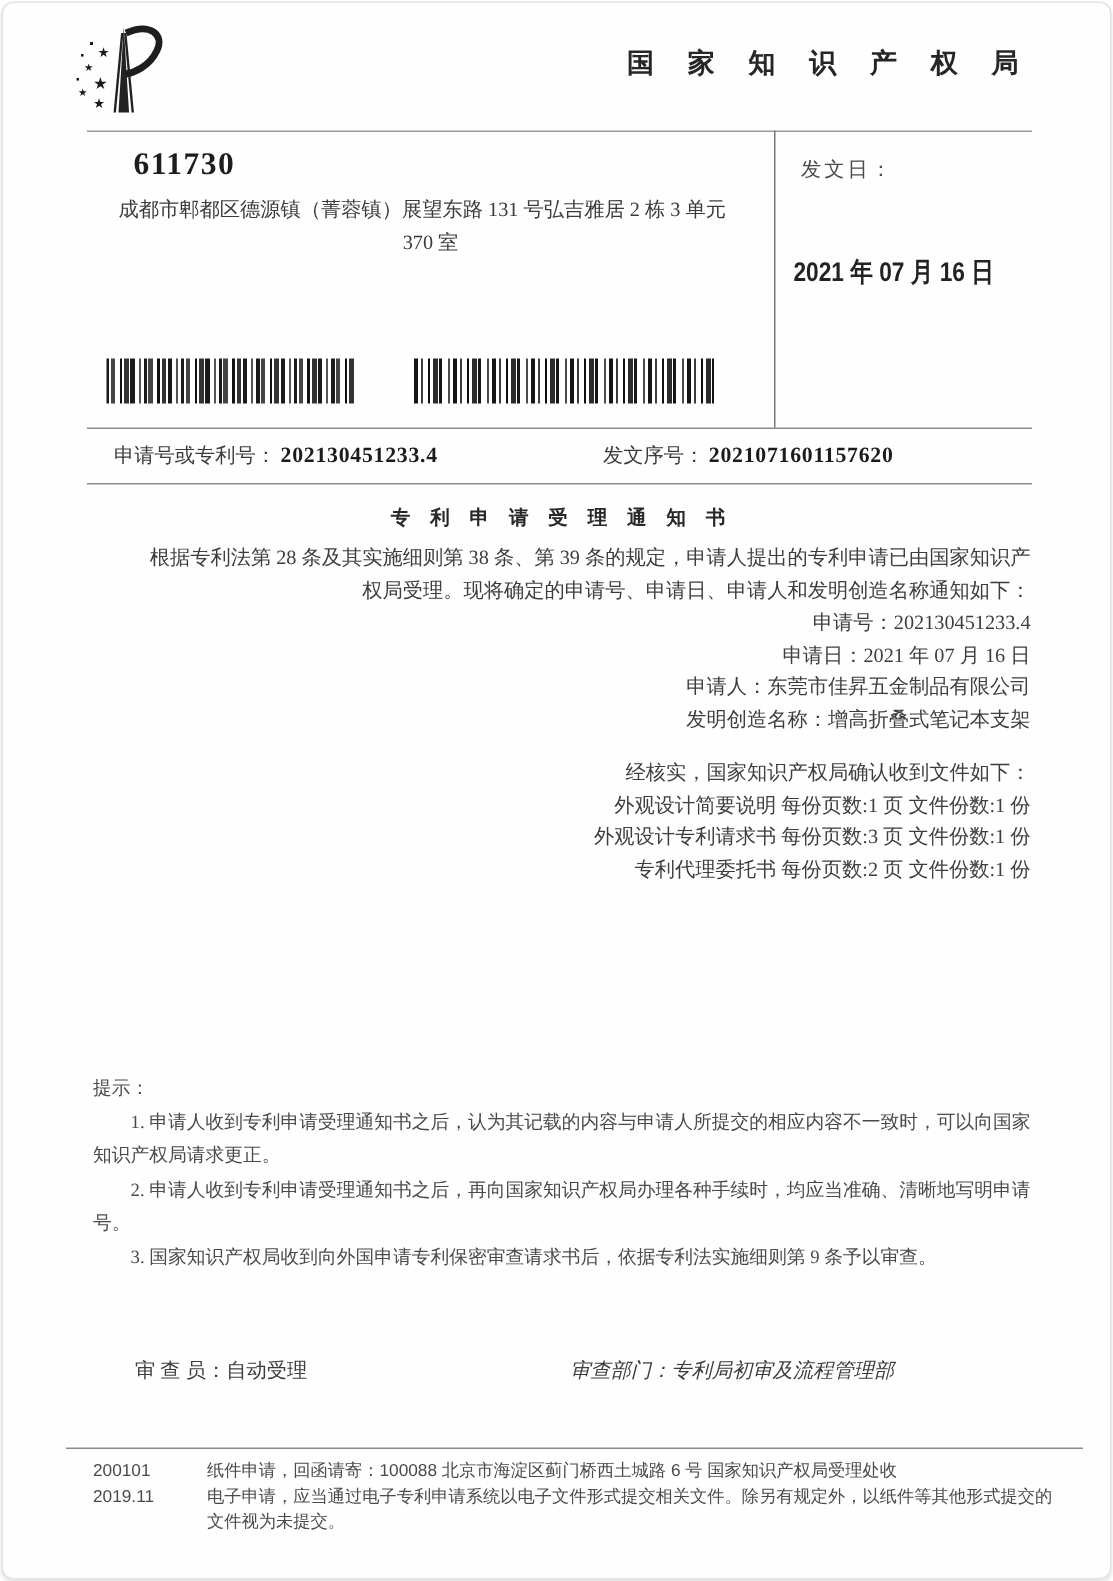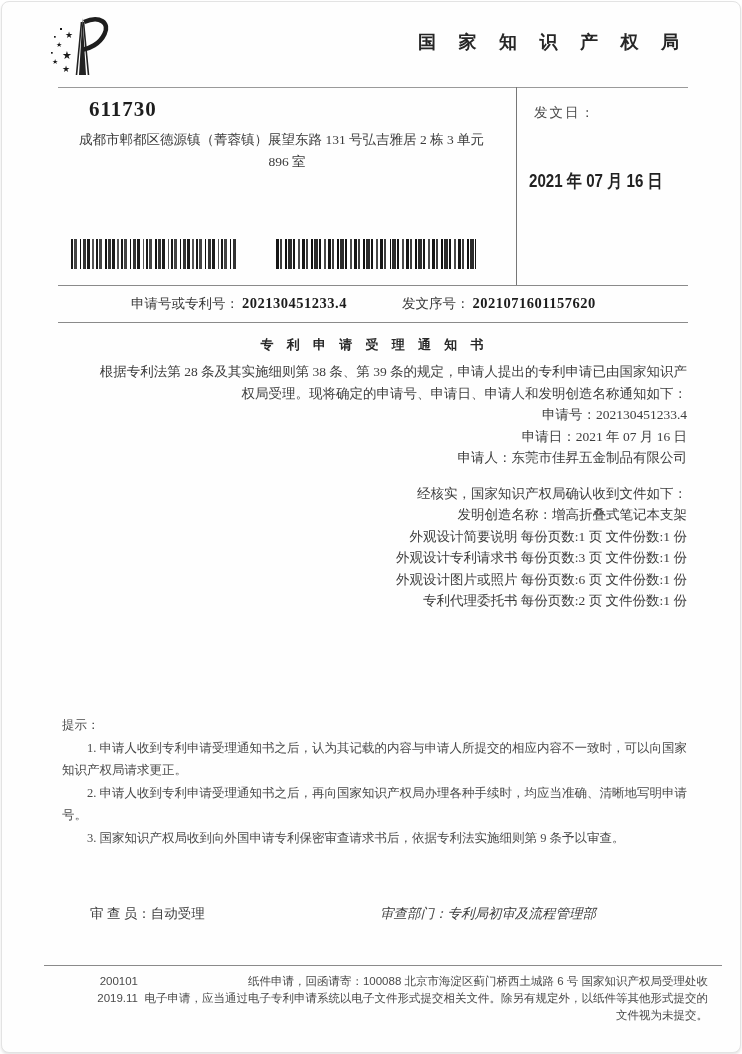--- a/index.html
+++ b/index.html
@@ -27,21 +27,21 @@
       #161616 0 3px,#fff 3px 4.5px,#3d3d3d 4.5px 6px,#fff 6px 9.5px,#101010 9.5px 11px,#fff 11px 12.5px,
       #2b2b2b 12.5px 16px,#fff 16px 17px,#161616 17px 19px,#fff 19px 22.5px,#4a4a4a 22.5px 24px,#fff 24px 26px);}
   
   .datebox{width:171px;border-left:1px solid #777;position:relative;}
   .date-label{margin:17px 0 0 17px;font-size:13.5px;color:#4a4a4a;letter-spacing:2px;}
   .date-value{margin:47px 0 0 12px;font-size:18px;font-weight:bold;color:#222;white-space:nowrap;
               font-family:"Liberation Sans","DejaVu Sans",sans-serif;
               transform:scaleX(0.84);transform-origin:0 50%;}
   
   .numbers{position:absolute;top:283px;left:56px;width:630px;height:37px;border-bottom:1px solid #8a8a8a;
-           display:flex;align-items:center;font-size:13.5px;color:#3a3a3a;text-align:center;}
+           display:flex;align-items:center;font-size:13.5px;color:#3a3a3a;}
   .num1{margin-left:18px;width:326px;white-space:nowrap;}
   .num2{white-space:nowrap;}
   .numbers b{font-size:14.5px;color:#1c1c1c;margin-left:3px;letter-spacing:0.5px;}
   
   .main{position:absolute;top:320px;left:60px;width:625px;}
   .doc-title{margin:14px 0 0;text-align:center;font-size:13px;letter-spacing:5px;color:#282828;
              font-weight:bold;white-space:nowrap;}
   .main p{margin:0;font-size:13.5px;line-height:21.5px;color:#3d3d3d;text-align:right;}
   .intro{margin-top:7px !important;text-indent:2em;}
   .field{text-indent:2em;}
@@ -50,21 +50,21 @@
   .hints{position:absolute;top:712px;left:60px;width:628px;font-size:12.5px;color:#4a4a4a;line-height:22.5px;}
   .hints .hint-title{margin:0;}
   .hints p{margin:0;text-indent:2em;}
   
   .signoff{position:absolute;top:903px;left:60px;width:625px;display:flex;font-size:13.5px;color:#3d3d3d;}
   .examiner{margin-left:28px;width:262px;white-space:nowrap;}
   .department{margin-left:28px;white-space:nowrap;font-style:italic;}
   
   .footer{position:absolute;top:963px;left:42px;width:678px;border-top:1px solid #8a8a8a;padding-top:7px;
           font-family:"Liberation Sans","DejaVu Sans",sans-serif;font-size:11.5px;color:#4a4a4a;line-height:17px;}
-  .frow{display:flex;text-align:right;}
+  .frow{display:flex;}
   .fcode{width:76px;padding-left:18px;flex:none;}
   .ftext{flex:1;padding-right:14px;}
 </style>
 </head>
 <body>
 
 <div class="page">
 
   <header class="header">
     <svg class="logo" width="68" height="66" viewBox="0 0 68 66" aria-hidden="true">
@@ -81,21 +81,21 @@
       <rect x="6" y="22" width="1.7" height="1.7" fill="#1a1a1a"></rect>
       <rect x="3" y="38" width="1.7" height="1.7" fill="#1a1a1a"></rect>
     </svg>
     <div class="org-name">国 家 知 识 产 权 局</div>
   </header>
 
   <section class="info">
     <div class="recipient">
       <div class="postcode">611730</div>
       <div class="addr1">成都市郫都区德源镇（菁蓉镇）展望东路 131 号弘吉雅居 2 栋 3 单元</div>
-      <div class="addr2">896 室</div>
+      <div class="addr2">370 室</div>
       <div class="barcodes">
         <div class="barcode barcode-1"></div>
         <div class="barcode barcode-2"></div>
       </div>
     </div>
     <div class="datebox">
       <div class="date-label">发文日：</div>
       <div class="date-value">2021 年 07 月 16 日</div>
     </div>
   </section>
@@ -108,25 +108,24 @@
       <span>发文序号：</span><b>2021071601157620</b>
     </div>
   </section>
 
   <main class="main">
     <h1 class="doc-title">专 利 申 请 受 理 通 知 书</h1>
     <p class="intro">根据专利法第 28 条及其实施细则第 38 条、第 39 条的规定，申请人提出的专利申请已由国家知识产权局受理。现将确定的申请号、申请日、申请人和发明创造名称通知如下：</p>
     <p class="field"><span>申请号：</span><span>202130451233.4</span></p>
     <p class="field"><span>申请日：</span><span>2021 年 07 月 16 日</span></p>
     <p class="field"><span>申请人：</span><span>东莞市佳昇五金制品有限公司</span></p>
+    <p class="field"><span>发明创造名称：</span><span>增高折叠式笔记本支架</span></p>
     <p class="field confirm">经核实，国家知识产权局确认收到文件如下：</p>
-    <p class="field"><span>发明创造名称：</span><span>增高折叠式笔记本支架</span></p>
     <p class="field">外观设计简要说明 每份页数:1 页  文件份数:1 份</p>
     <p class="field">外观设计专利请求书 每份页数:3 页  文件份数:1 份</p>
-    <p class="field">外观设计图片或照片 每份页数:6 页  文件份数:1 份</p>
     <p class="field">专利代理委托书 每份页数:2 页  文件份数:1 份</p>
   </main>
 
   <section class="hints">
     <div class="hint-title">提示：</div>
     <p>1. 申请人收到专利申请受理通知书之后，认为其记载的内容与申请人所提交的相应内容不一致时，可以向国家知识产权局请求更正。</p>
     <p>2. 申请人收到专利申请受理通知书之后，再向国家知识产权局办理各种手续时，均应当准确、清晰地写明申请号。</p>
     <p>3. 国家知识产权局收到向外国申请专利保密审查请求书后，依据专利法实施细则第 9 条予以审查。</p>
   </section>
 

